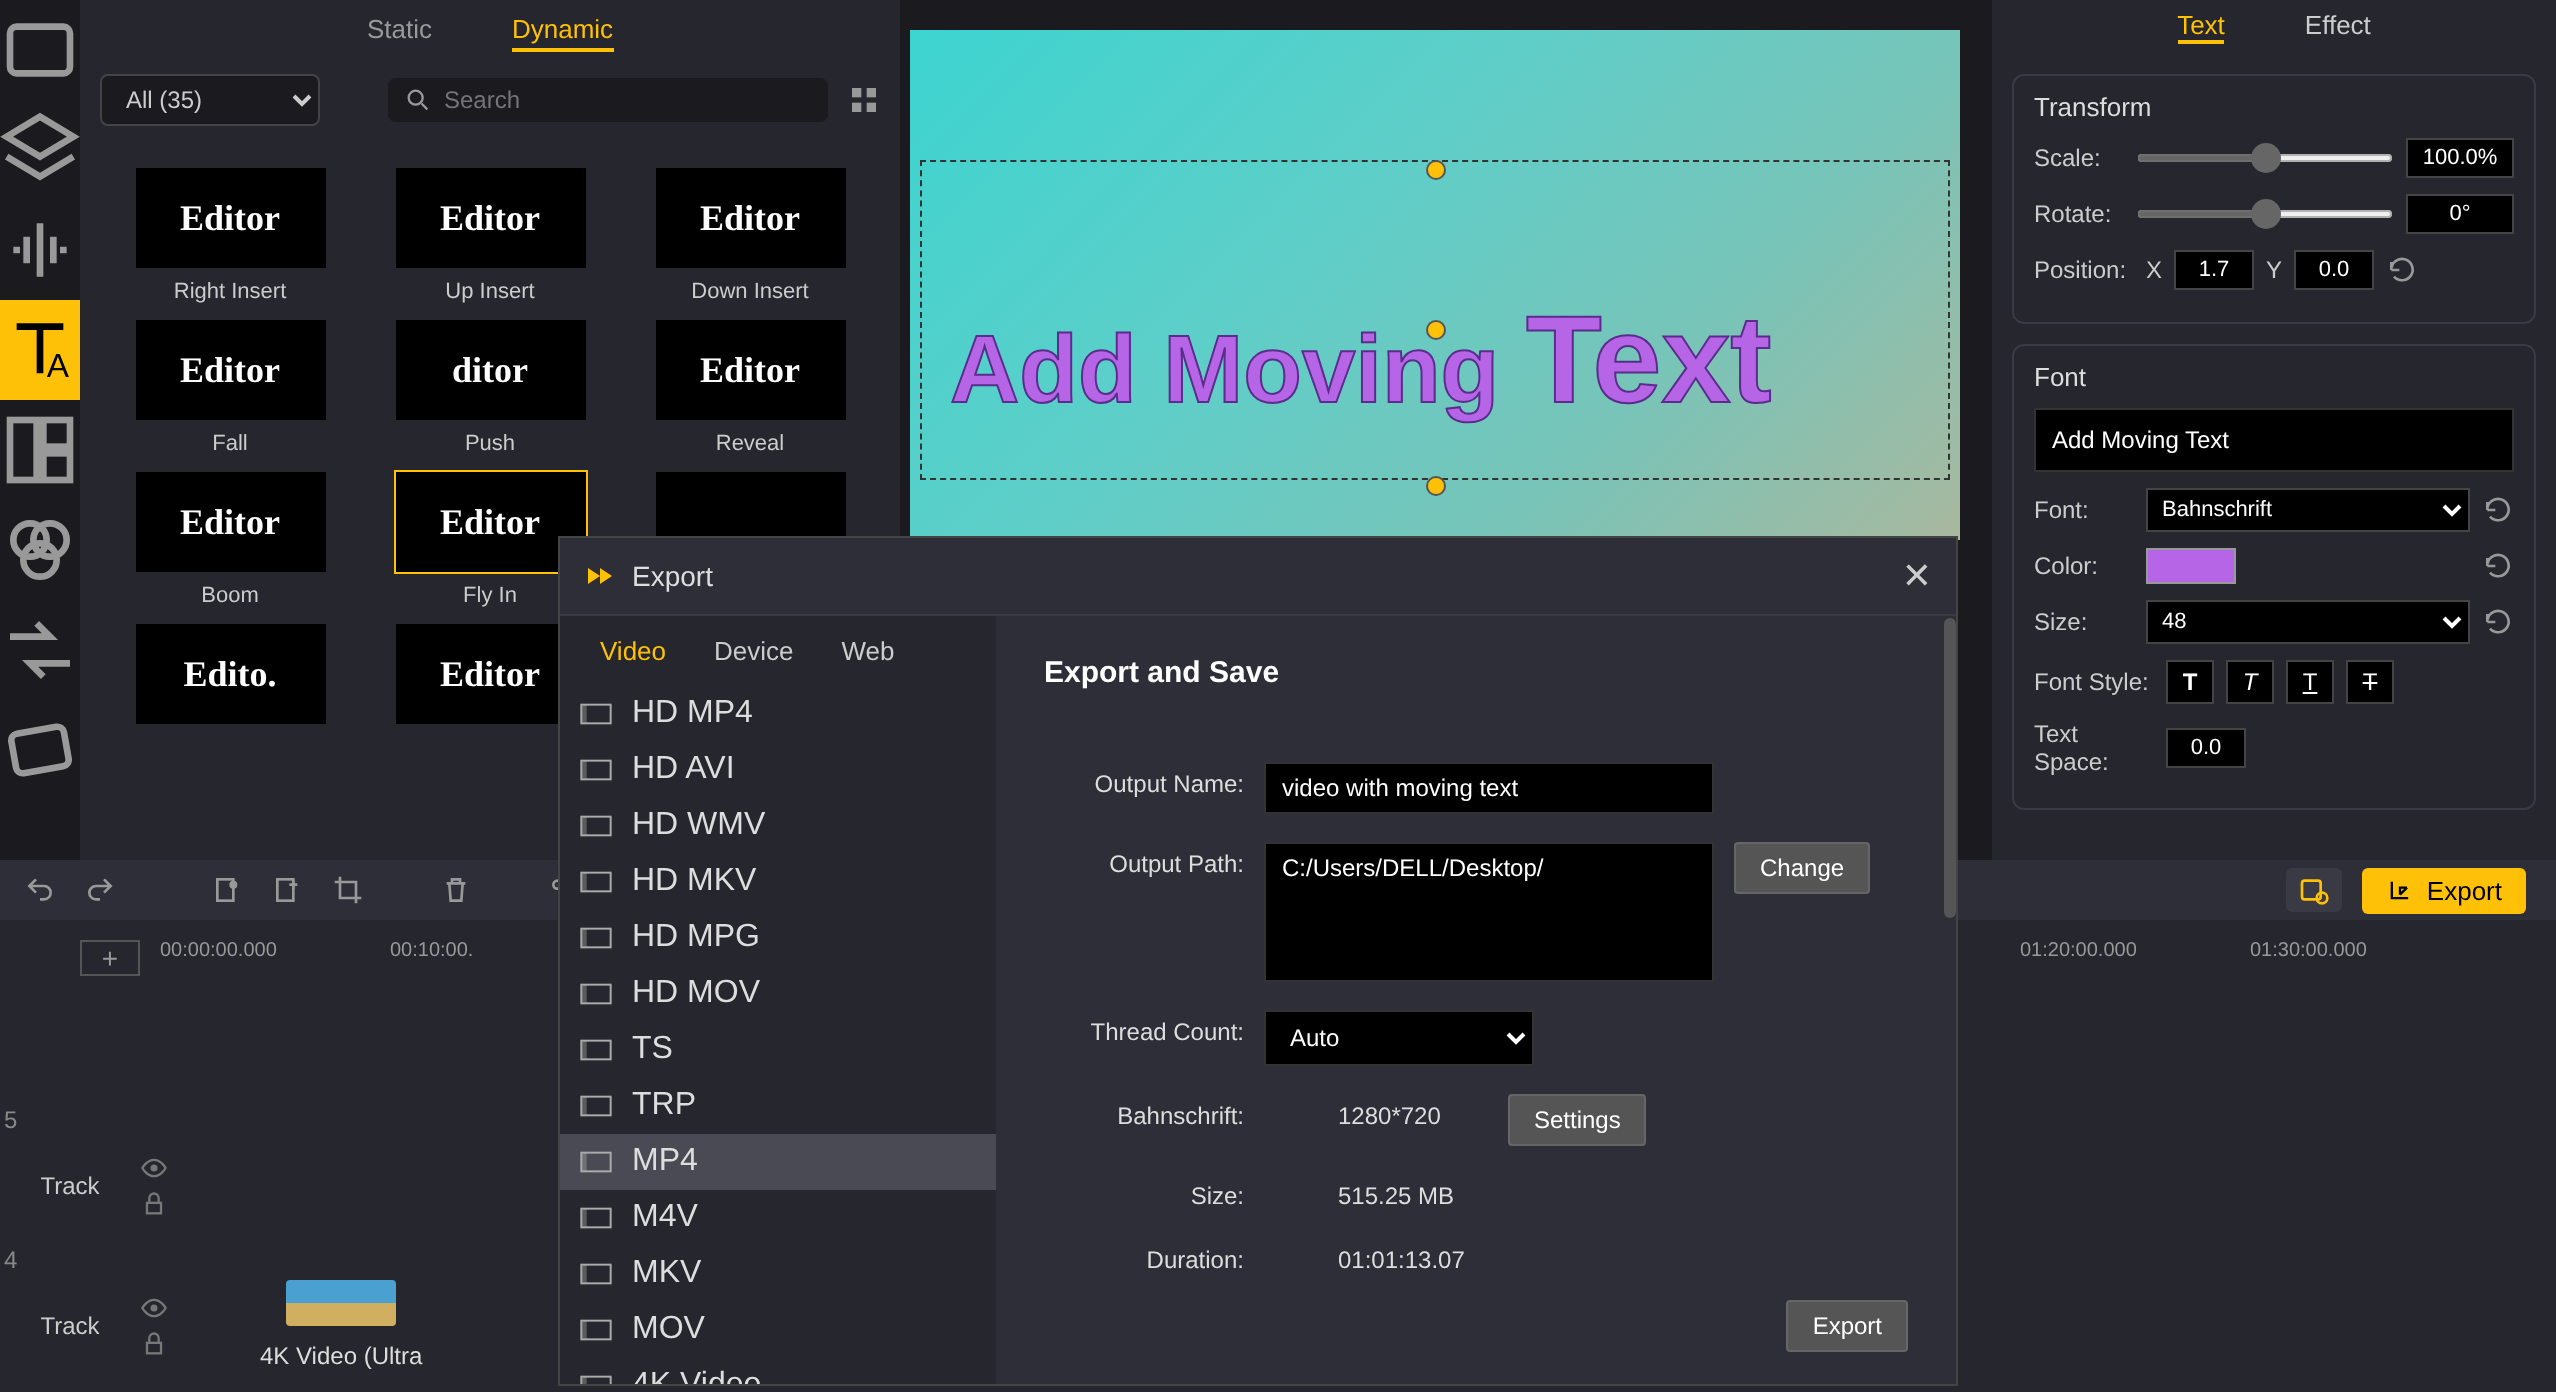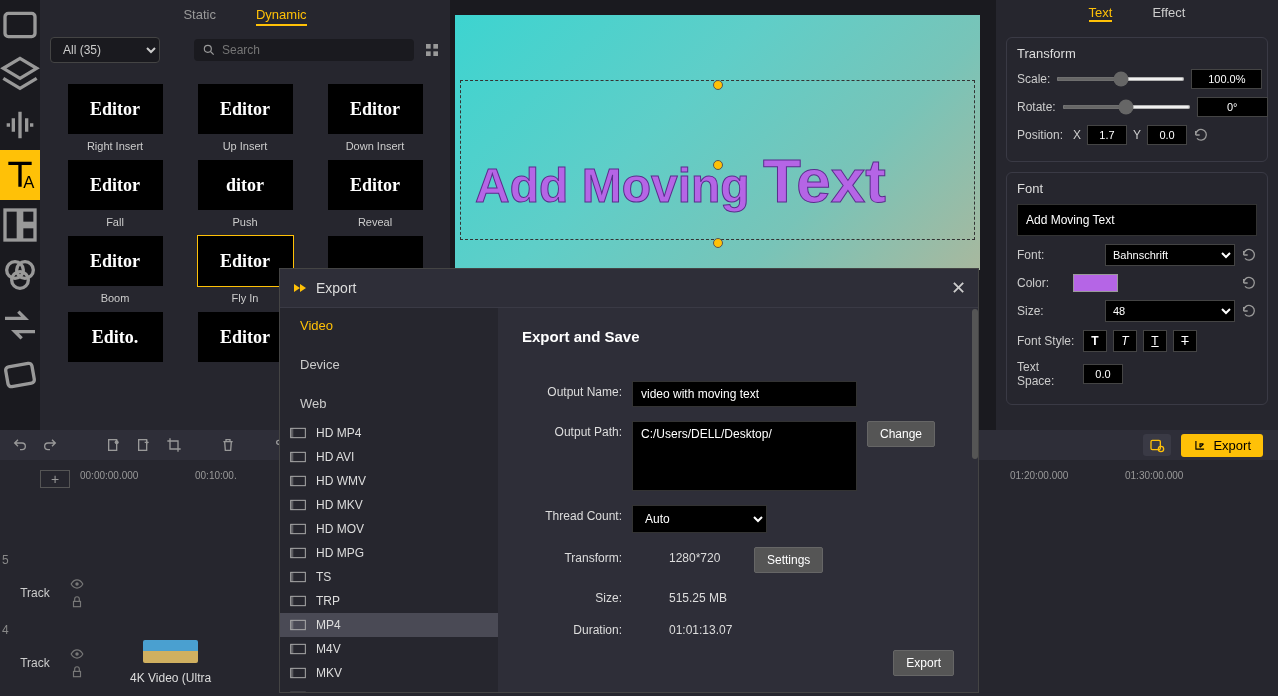--- a/index.html
+++ b/index.html
@@ -36,24 +36,24 @@
 
 .right-panel { position: absolute; right: 0; top: 0; width: 282px; height: 430px; background: #26262e; padding: 0 10px; }
 .right-tabs { display: flex; justify-content: center; gap: 40px; padding: 5px 0; }
 .right-tab { font-size: 13px; color: #ccc; cursor: pointer; }
 .right-tab.active { color: #ffc107; border-bottom: 2px solid #ffc107; }
 .prop-section { border: 1px solid #3a3a45; border-radius: 6px; padding: 8px 10px; margin-top: 10px; }
 .prop-title { font-size: 13px; color: #ddd; margin-bottom: 8px; }
 .prop-row { display: flex; align-items: center; gap: 6px; margin-bottom: 8px; font-size: 12px; }
 .prop-row label { width: 50px; color: #ccc; }
 .prop-row input[type=range] { flex: 1; height: 4px; accent-color: #666; }
-.prop-val { width: 71px; background: #000; border: 1px solid #444; color: #fff; font-size: 11px; text-align: center; padding: 3px; }
+.prop-val { width: 54px; background: #000; border: 1px solid #444; color: #fff; font-size: 11px; text-align: center; padding: 3px; }
 .reset-icon { width: 16px; height: 16px; fill: #999; cursor: pointer; }
 .text-input { width: 100%; background: #000; border: 1px solid #333; color: #fff; padding: 8px; font-size: 12px; margin-bottom: 8px; }
-.prop-select { flex: 1; background: #000; border: 1px solid #444; color: #fff; font-size: 11px; padding: 3px; margin-left: 32px; }
+.prop-select { flex: 1; background: #000; border: 1px solid #444; color: #fff; font-size: 11px; padding: 3px; }
 .color-swatch { width: 45px; height: 18px; background: #b565e6; border: 1px solid #999; }
 .style-btn { width: 24px; height: 22px; background: #000; border: 1px solid #444; color: #fff; font-size: 12px; display: flex; align-items: center; justify-content: center; cursor: pointer; font-family: serif; }
 
 
 .export-bar { position: absolute; right: 0; top: 430px; width: 282px; height: 30px; background: #2e2e38; display: flex; justify-content: flex-end; align-items: center; gap: 10px; padding: 0 15px; }
 .export-bar .icon-btn { width: 28px; height: 22px; background: #3a3a45; border-radius: 3px; display:flex; align-items:center; justify-content:center; }
 .export-btn { background: #ffc107; color: #000; padding: 4px 12px; border-radius: 3px; font-size: 13px; display: flex; align-items: center; gap: 6px; cursor: pointer; }
 
 
 .timeline-bar { position: absolute; left: 0; top: 430px; width: 996px; height: 30px; background: #2e2e38; display: flex; align-items: center; gap: 14px; padding: 0 12px; }
@@ -71,25 +71,25 @@
 .clip { position: absolute; left: 130px; height: 45px; display: flex; align-items: center; gap: 8px; flex-direction: column; }
 .clip-thumb { width: 55px; height: 35px; background: linear-gradient(180deg,#4aa0d0 50%,#d0b060 50%); border-radius: 2px; }
 .clip-label { font-size: 12px; color: #ddd; }
 
 
 .modal { position: absolute; left: 279px; top: 268px; width: 700px; height: 425px; background: #2e2e38; border: 1px solid #444; display: flex; flex-direction: column; }
 .modal-title { display: flex; align-items: center; gap: 8px; padding: 8px 12px; font-size: 14px; color: #ddd; border-bottom: 1px solid #3a3a45; }
 .modal-close { margin-left: auto; cursor: pointer; color: #ccc; font-size: 18px; }
 .modal-body { display: flex; flex: 1; overflow: hidden; }
 .modal-sidebar { width: 218px; background: #26262e; display: flex; flex-direction: column; }
-.modal-tabs { display: flex; gap: 24px; padding: 10px 20px; flex-direction: column; }
+.modal-tabs { display: flex; gap: 24px; padding: 10px 20px; }
 .modal-tab { font-size: 13px; color: #ccc; cursor: pointer; }
 .modal-tab.active { color: #ffc107; }
 .format-list { overflow-y: auto; flex: 1; }
-.format-item { display: flex; align-items: center; gap: 10px; padding: 5px 10px; font-size: 12px; color: #ddd; cursor: pointer; }
+.format-item { display: flex; align-items: center; gap: 10px; padding: 5px 10px; font-size: 16px; color: #ddd; cursor: pointer; }
 .format-item.selected { background: #4a4a55; }
 .format-icon { width: 16px; height: 12px; fill: #aaa; }
 .scrollbar { width: 6px; background: #555; position: absolute; right: 0; top: 40px; height: 150px; border-radius: 3px; }
 .modal-main { flex: 1; padding: 20px 24px; position: relative; }
 .modal-main h3 { font-size: 15px; color: #fff; margin-bottom: 36px; }
 .form-row { display: flex; align-items: flex-start; gap: 10px; margin-bottom: 14px; font-size: 12px; }
 .form-row label { width: 100px; text-align: right; color: #ddd; padding-top: 4px; }
 .form-row input[type=text], .form-row textarea, .form-row select { background: #000; border: 1px solid #333; color: #fff; padding: 5px 8px; font-size: 12px; font-family: Arial; }
 .form-row input[type=text] { width: 225px; }
 .form-row textarea { width: 225px; height: 70px; resize: none; }
@@ -436,28 +436,28 @@
               <rect x="1" y="1" width="22" height="14" fill="none" stroke="#aaa" stroke-width="1.5"></rect>
               <rect x="1" y="1" width="4" height="14" fill="#aaa" opacity="0.4"></rect>
             </svg>
             <span>HD MKV</span>
           </div>
           <div class="format-item">
             <svg class="format-icon" viewBox="0 0 24 16">
               <rect x="1" y="1" width="22" height="14" fill="none" stroke="#aaa" stroke-width="1.5"></rect>
               <rect x="1" y="1" width="4" height="14" fill="#aaa" opacity="0.4"></rect>
             </svg>
+            <span>HD MPG</span>
+          </div>
+          <div class="format-item">
+            <svg class="format-icon" viewBox="0 0 24 16">
+              <rect x="1" y="1" width="22" height="14" fill="none" stroke="#aaa" stroke-width="1.5"></rect>
+              <rect x="1" y="1" width="4" height="14" fill="#aaa" opacity="0.4"></rect>
+            </svg>
             <span>HD MOV</span>
-          </div>
-          <div class="format-item">
-            <svg class="format-icon" viewBox="0 0 24 16">
-              <rect x="1" y="1" width="22" height="14" fill="none" stroke="#aaa" stroke-width="1.5"></rect>
-              <rect x="1" y="1" width="4" height="14" fill="#aaa" opacity="0.4"></rect>
-            </svg>
-            <span>HD MPG</span>
           </div>
           <div class="format-item">
             <svg class="format-icon" viewBox="0 0 24 16">
               <rect x="1" y="1" width="22" height="14" fill="none" stroke="#aaa" stroke-width="1.5"></rect>
               <rect x="1" y="1" width="4" height="14" fill="#aaa" opacity="0.4"></rect>
             </svg>
             <span>TS</span>
           </div>
           <div class="format-item">
             <svg class="format-icon" viewBox="0 0 24 16">
@@ -513,21 +513,21 @@
       <div class="form-row">
         <label>Output Path:</label>
         <textarea style="">C:/Users/DELL/Desktop/</textarea>
         <button class="btn">Change</button>
       </div>
       <div class="form-row">
         <label>Thread Count:</label>
         <select><option>Auto</option></select>
       </div>
       <div class="form-row">
-        <label>Transform:</label>
+        <label>Bahnschrift:</label>
         <span class="form-val" style="width:75px">1280*720</span>
         <button class="btn">Settings</button>
       </div>
       <div class="form-row">
         <label>Size:</label>
         <span class="form-val">515.25 MB</span>
       </div>
       <div class="form-row">
         <label>Duration:</label>
         <span class="form-val">01:01:13.07</span>

